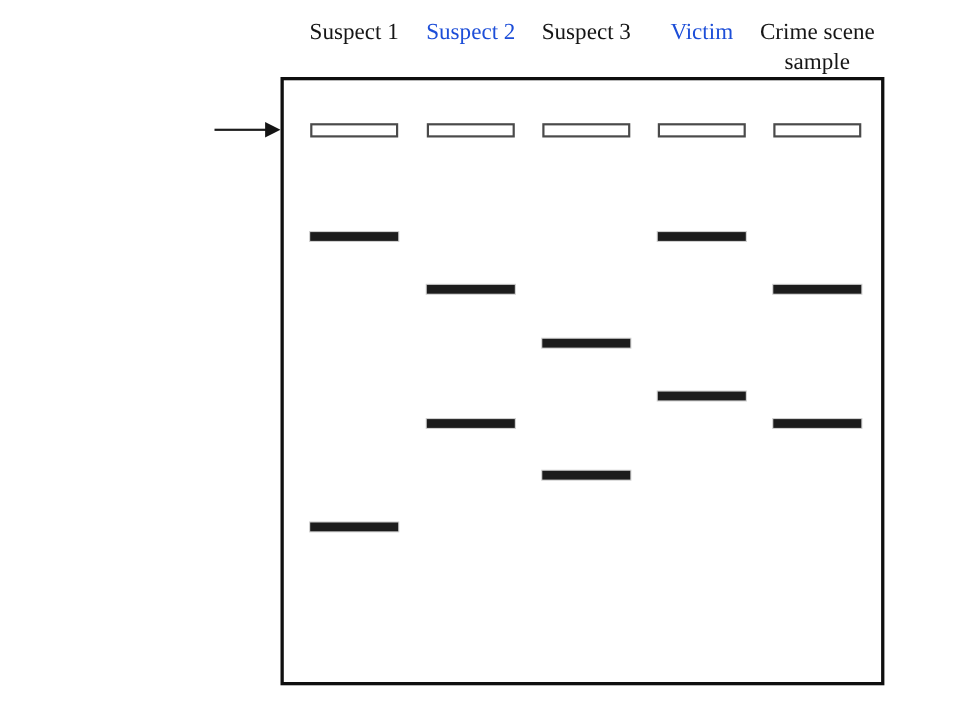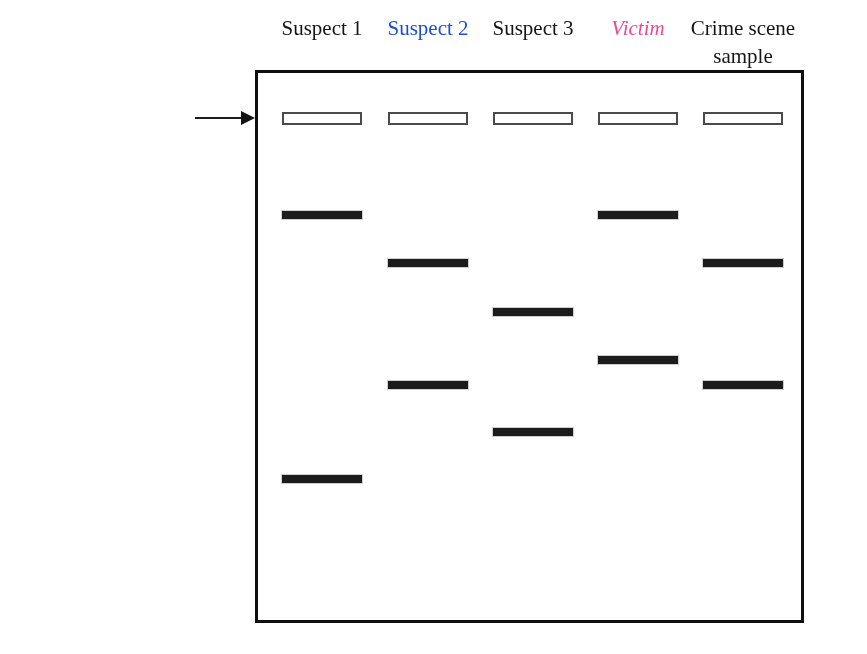--- a/index.html
+++ b/index.html
@@ -90,21 +90,21 @@
 </style>
 </head>
 <body>
 
 <div class="canvas">
 
   <div id="lane-labels">
       <div class="lane-label" style="left: 308px; color: rgb(22, 22, 22);">Suspect 1</div>
       <div class="lane-label" style="left: 414px; color: #1d4ed8;">Suspect 2</div>
       <div class="lane-label" style="left: 519px; color: rgb(22, 22, 22);">Suspect 3</div>
-      <div class="lane-label" style="left: 624px; color: #ec4899; font-style: italic;">Victim</div>
+      <div class="lane-label" style="left: 624px; color: #1d4ed8;">Victim</div>
       <div class="lane-label wrap" style="left: 729px; color: rgb(22, 22, 22); text-align: center;">Crime scene sample</div>
     </div>
 
   <span class="arrow-line"></span>
   <span class="arrow-head"></span>
 
   <div class="gel-box" id="gel-box" style="border-color: rgb(15, 15, 15);">
       <div class="slot" style="left: 24px; border-color: rgb(74, 74, 74);"></div>
       <div class="band" style="left: 24px; top: 138px; background: rgb(28, 28, 28);"></div>
       <div class="band" style="left: 24px; top: 402px; background: rgb(28, 28, 28);"></div>

